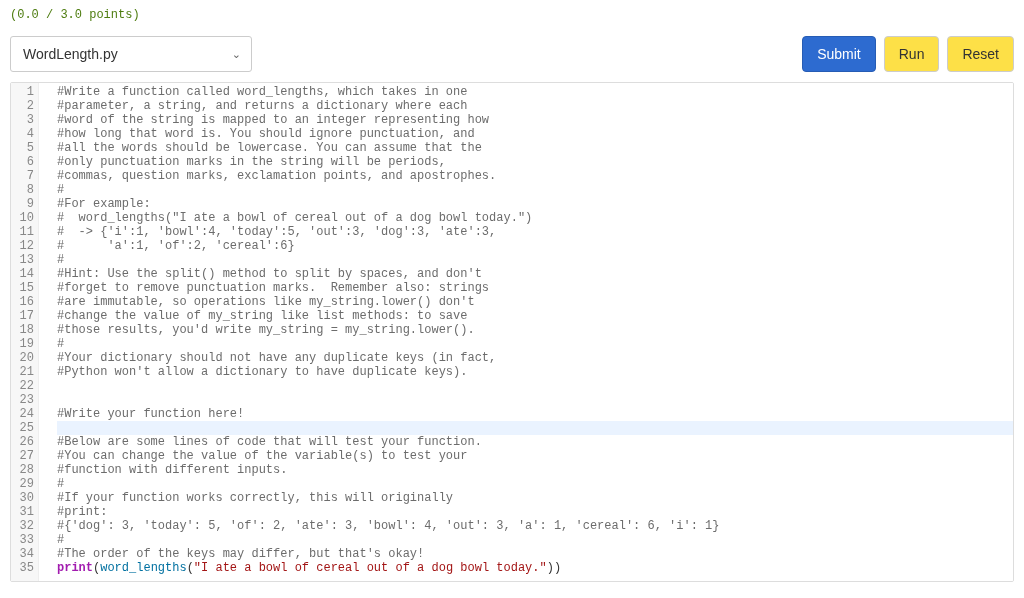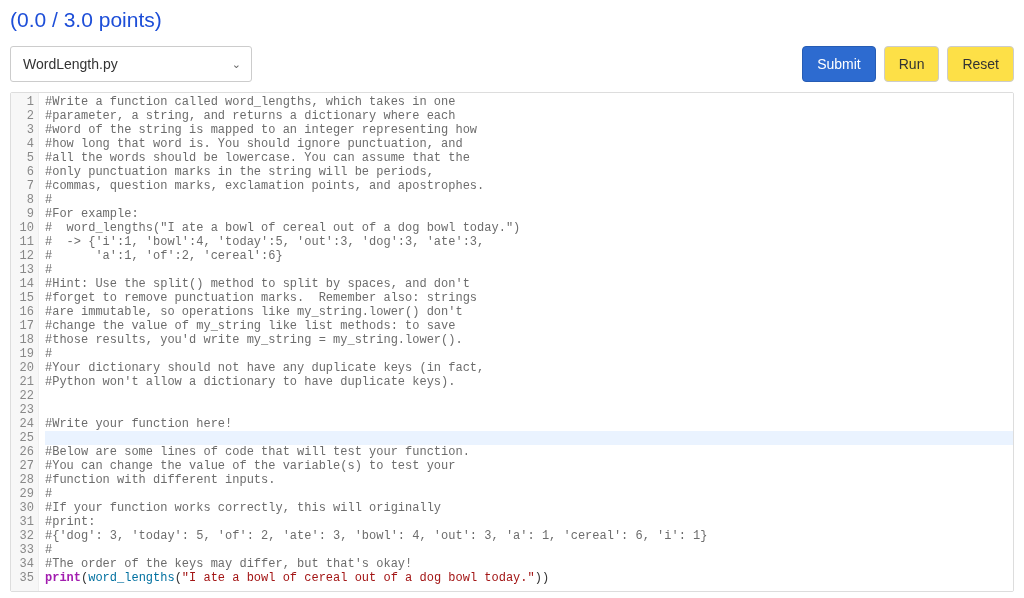--- a/index.html
+++ b/index.html
@@ -15,22 +15,23 @@
     align-items: baseline;
     gap: 8px;
     margin-bottom: 14px;
   }
   .title {
     font-size: 17px;
     font-weight: 700;
     color: #1a1a1a;
   }
   .points {
-    font-size: 21px;
-    color: #1d4ed8;
+    font-size: 12px;
+    color: #4d7c0f;
+    font-family: Liberation Mono, monospace;
   }
   .toolbar {
     display: flex;
     align-items: center;
     gap: 8px;
   }
   .file-select {
     position: relative;
     width: 242px;
     height: 36px;
@@ -107,20 +108,21 @@
     padding: 2px 4px 2px 8px;
     user-select: none;
     min-width: 28px;
   }
   .gutter div { height: 14px; }
   .code {
     padding: 2px 0 2px 6px;
     flex: 1;
     white-space: pre;
     color: #111;
+    margin-left: 12px;
   }
   .code .line { height: 14px; }
   .code .line.hl { background: #eaf3ff; }
   .tok-comment { color: #7d7d7d; color:#8a8a8a; }
   .tok-comment { color: #888; }
   .tok-comment { color: #7a7a7a; }
   .tok-kw { color: #a21caf; font-weight: bold; }
   .tok-str { color: #a31515; }
   .tok-fn { color: #267f99; color:#006080; }
   .tok-fn { color: #005cc5; color:#008080;text-align:right; }

